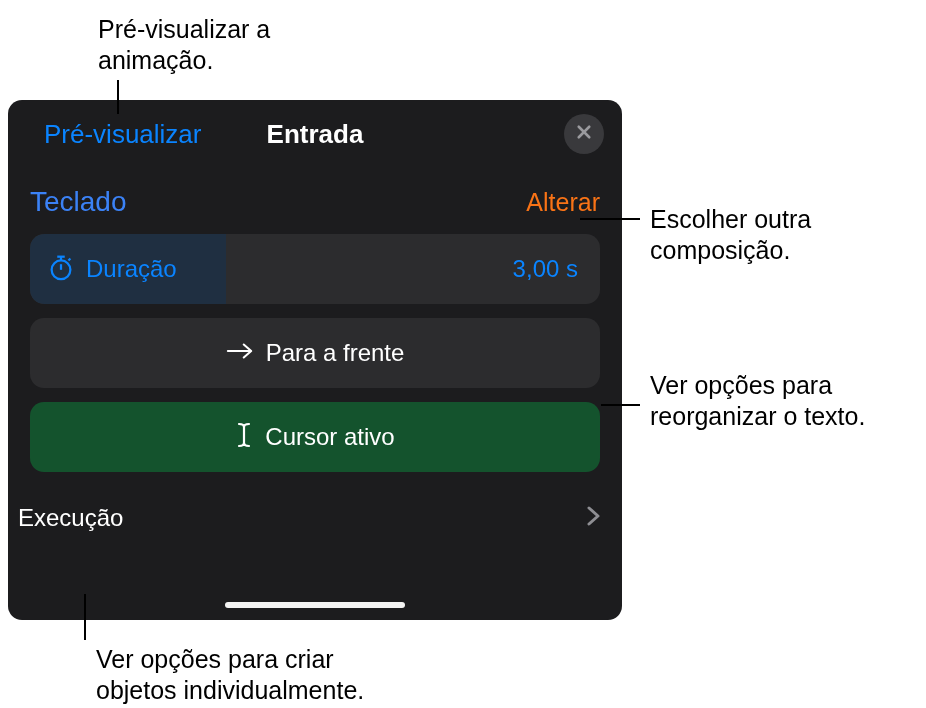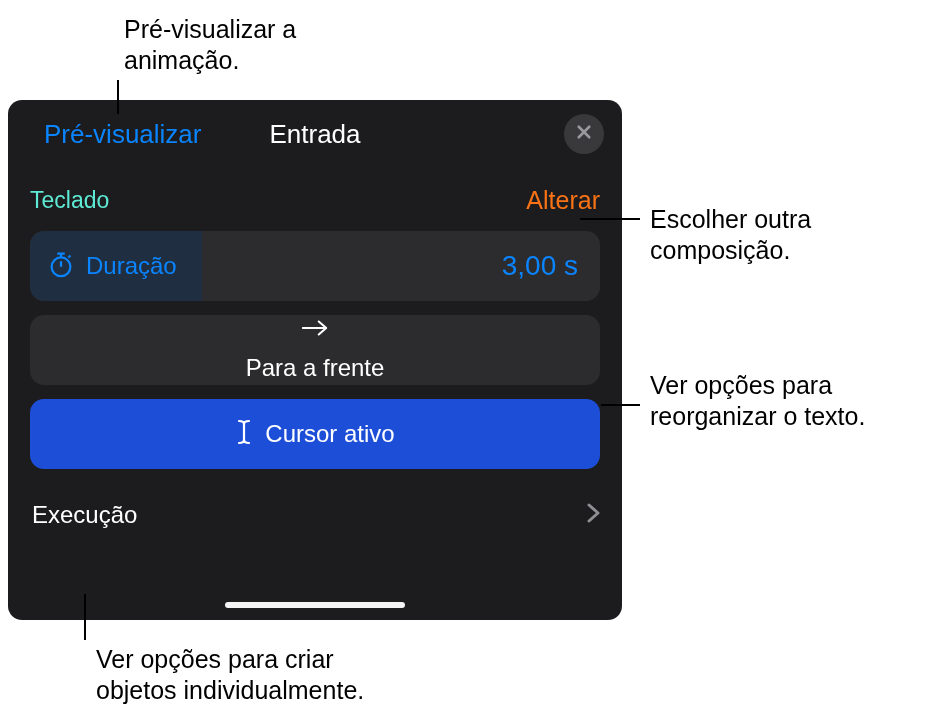--- a/index.html
+++ b/index.html
@@ -38,21 +38,21 @@
     font-size: 26px;
     font-weight: 400;
     cursor: pointer;
   }
 
   .panel-title {
     position: absolute;
     left: 50%;
     transform: translateX(-50%);
     font-size: 26px;
-    font-weight: 400;
+    font-weight: 700;
     color: #fff;
   }
 
   .close-btn {
     width: 40px;
     height: 40px;
     border-radius: 50%;
     background: #39393c;
     display: flex;
     align-items: center;
@@ -66,22 +66,22 @@
   }
 
   .section-header {
     display: flex;
     justify-content: space-between;
     align-items: center;
     margin-bottom: 16px;
   }
 
   .section-label {
-    font-size: 23px;
-    color: #5eead4;
+    font-size: 28px;
+    color: #3b82f6;
     font-weight: 400;
   }
 
   .alter-link {
     color: #f97316;
     font-size: 25px;
     cursor: pointer;
   }
 
   .row {
@@ -90,74 +90,73 @@
     height: 70px;
     display: flex;
     align-items: center;
     margin-bottom: 14px;
     position: relative;
     overflow: hidden;
   }
 
   .duration-row .filled {
     background: #1f2f41;
-    width: 172px;
+    width: 196px;
     height: 100%;
     display: flex;
     align-items: center;
     gap: 10px;
     padding-left: 16px;
     border-top-left-radius: 14px;
     border-bottom-left-radius: 14px;
   }
 
   .duration-row .label {
     color: #0a84ff;
     font-size: 24px;
     font-weight: 500;
   }
 
   .duration-row .value {
     margin-left: auto;
     margin-right: 22px;
     color: #0a84ff;
-    font-size: 28px;
+    font-size: 24px;
     font-weight: 500;
   }
 
   .direction-row {
     justify-content: center;
     gap: 12px;
     cursor: pointer;
-    flex-direction: column;
   }
 
   .direction-row .label {
     color: #fff;
     font-size: 24px;
   }
 
   .cursor-row {
-    background: #1d4ed8;
+    background: #14532d;
     justify-content: center;
     gap: 12px;
     cursor: pointer;
   }
 
   .cursor-row .label {
     color: #fff;
     font-size: 24px;
     font-weight: 500;
   }
 
   .exec-row {
     display: flex;
     align-items: center;
     justify-content: space-between;
-    padding: 18px 22px 8px 24px;
+    padding: 18px 22px 8px 10px;
     cursor: pointer;
   }
 
   .exec-label {
     font-size: 24px;
     color: #fff;
   }
 
   .chevron {
     color: #8e8e93;
@@ -264,21 +263,21 @@
     <span class="chevron">
       <svg viewBox="0 0 13 20" fill="none" stroke="#8e8e93" stroke-width="3" stroke-linecap="round" stroke-linejoin="round">
         <polyline points="2,2 11,10 2,18"></polyline>
       </svg>
     </span>
   </div>
 
   <div class="grabber"></div>
 </div>
 
-<div class="callout" style="left:124px; top:14px; white-space:pre-line; max-width:220px;">Pré-visualizar a
+<div class="callout" style="left:98px; top:14px; white-space:pre-line; max-width:220px;">Pré-visualizar a
 animação.</div>
 <div class="callout-line line-v" style="left:117px; top:80px; height:34px;"></div>
 
 <div class="callout" style="left:650px; top:204px; max-width:250px;">Escolher outra composição.</div>
 <div class="callout-line line-h" style="left:580px; top:218px; width:60px;"></div>
 
 <div class="callout" style="left:650px; top:370px; max-width:260px;">Ver opções para reorganizar o texto.</div>
 <div class="callout-line line-h" style="left:601px; top:404px; width:39px;"></div>
 
 <div class="callout" style="left:96px; top:644px; max-width:320px;">Ver opções para criar objetos individualmente.</div>

